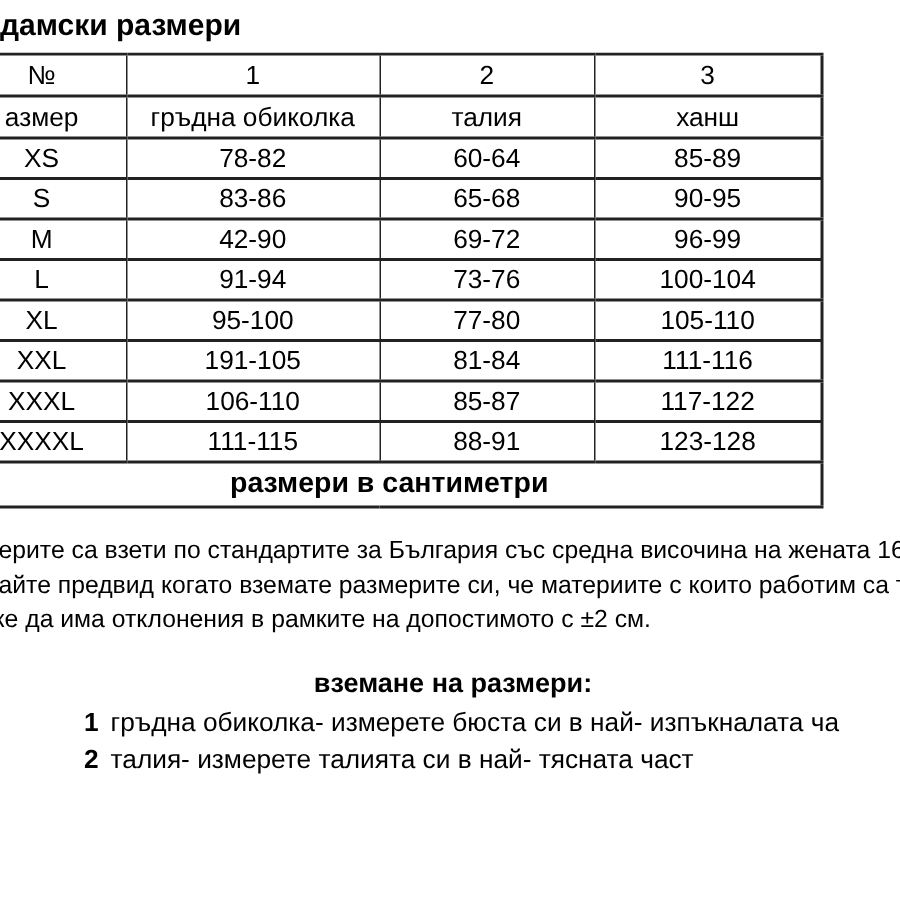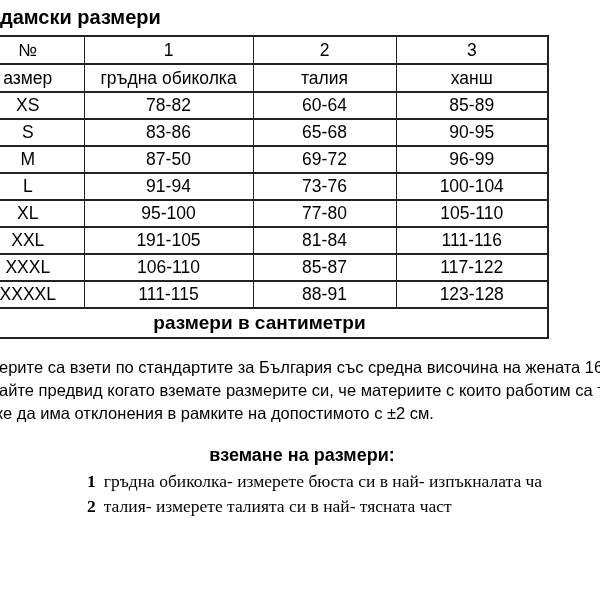--- a/index.html
+++ b/index.html
@@ -34,21 +34,21 @@
   .note-line{white-space:nowrap;margin-left:-1px;}
   .note-line.shift{margin-left:-8px;}
   .measure-heading{
     position:absolute;top:445px;left:0;width:540px;text-align:center;
     font-size:18px;font-weight:bold;white-space:nowrap;padding-left:32px;
   }
   .measure-list{
     position:absolute;top:469px;left:0;width:600px;overflow:hidden;
     font-size:17.5px;line-height:25px;
   }
-  .measure-item{white-space:nowrap;padding-left:87px;font-family:Liberation Serif, serif;}
+  .measure-item{white-space:nowrap;padding-left:56px;}
   .item-num{font-weight:bold;margin-right:8px;}
 </style>
 </head>
 <body>
 
 <div class="page-title">дамски размери</div>
 
 <div class="table-clip">
   <table class="size-table">
     <colgroup>
@@ -77,21 +77,21 @@
         <td>85-89</td>
       </tr>
       <tr>
         <td>S</td>
         <td>83-86</td>
         <td>65-68</td>
         <td>90-95</td>
       </tr>
       <tr>
         <td>M</td>
-        <td>87-50</td>
+        <td>42-90</td>
         <td>69-72</td>
         <td>96-99</td>
       </tr>
       <tr>
         <td>L</td>
         <td>91-94</td>
         <td>73-76</td>
         <td>100-104</td>
       </tr>
       <tr>

